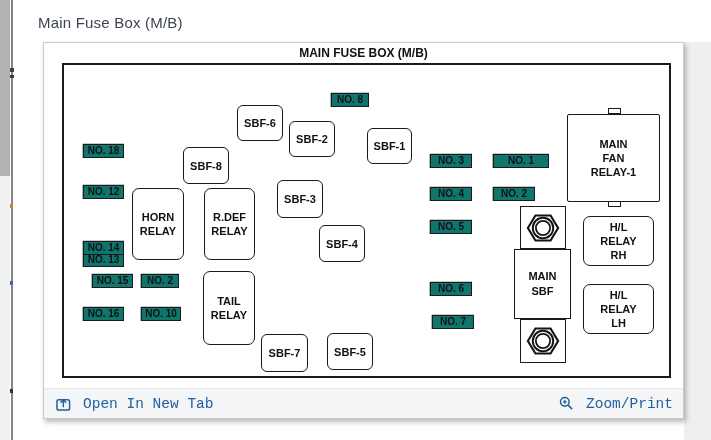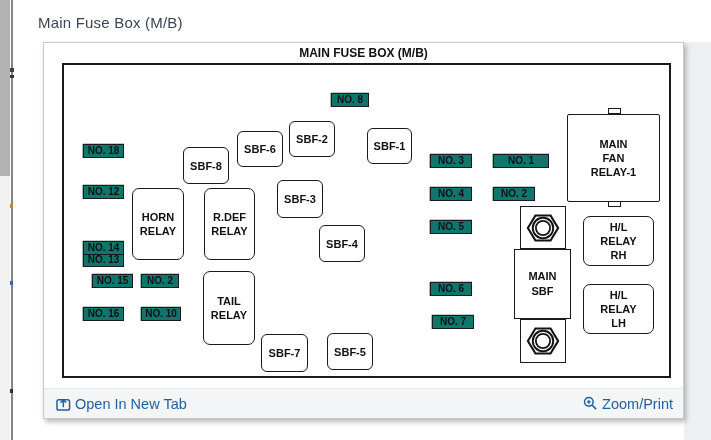--- a/index.html
+++ b/index.html
@@ -66,22 +66,22 @@
     display:flex; align-items:center; justify-content:center; white-space:pre-line; z-index:2;
   }
 
   
   .panel-footer {
     position:absolute; left:0; bottom:0; width:100%; height:30px;
     background:var(--footer_bg); border-top:1px solid #e6e8ea;
     display:flex; align-items:center; justify-content:space-between; padding:0 10px 0 12px;
   }
   .link {
-    display:flex; align-items:center; gap:4px; color:var(--link_blue);
-    font-size:14.5px; cursor:pointer; text-decoration:none;
+    display:flex; align-items:center; gap:12px; color:var(--link_blue);
+    font-size:14.5px; cursor:pointer; text-decoration:none;font-family:Liberation Mono, monospace;
   }
   .link svg { display:block; }
 </style>
 </head>
 <body>
 
 <div class="stage">
 
   <div class="scroll-track"></div>
   <div class="scroll-thumb"></div>
@@ -112,21 +112,21 @@
     <div class="nobox" style="left:97px;top:264px;width:40px;">NO. 10</div>
     <div class="nobox" style="left:386px;top:111px;width:42px;">NO. 3</div>
     <div class="nobox" style="left:386px;top:144px;width:42px;">NO. 4</div>
     <div class="nobox" style="left:386px;top:177px;width:42px;">NO. 5</div>
     <div class="nobox" style="left:386px;top:239px;width:42px;">NO. 6</div>
     <div class="nobox" style="left:388px;top:272px;width:42px;">NO. 7</div>
     <div class="nobox" style="left:449px;top:111px;width:56px;">NO. 1</div>
     <div class="nobox" style="left:449px;top:144px;width:42px;">NO. 2</div>
 
     <div class="sbf" style="left:139px;top:104px;height:37px;">SBF-8</div>
-    <div class="sbf" style="left:193px;top:88px;">SBF-6</div>
+    <div class="sbf" style="left:193px;top:62px;">SBF-6</div>
     <div class="sbf" style="left:245px;top:78px;">SBF-2</div>
     <div class="sbf" style="left:323px;top:85px;width:45px;">SBF-1</div>
     <div class="sbf" style="left:233px;top:137px;height:38px;">SBF-3</div>
     <div class="sbf" style="left:275px;top:182px;height:37px;">SBF-4</div>
     <div class="sbf" style="left:217px;top:291px;width:47px;height:38px;">SBF-7</div>
     <div class="sbf" style="left:283px;top:290px;height:37px;">SBF-5</div>
 
     <div class="relay" style="left:88px;top:145px;width:52px;height:72px;">HORN
 RELAY</div>
     <div class="relay" style="left:160px;top:145px;width:51px;height:72px;">R.DEF

